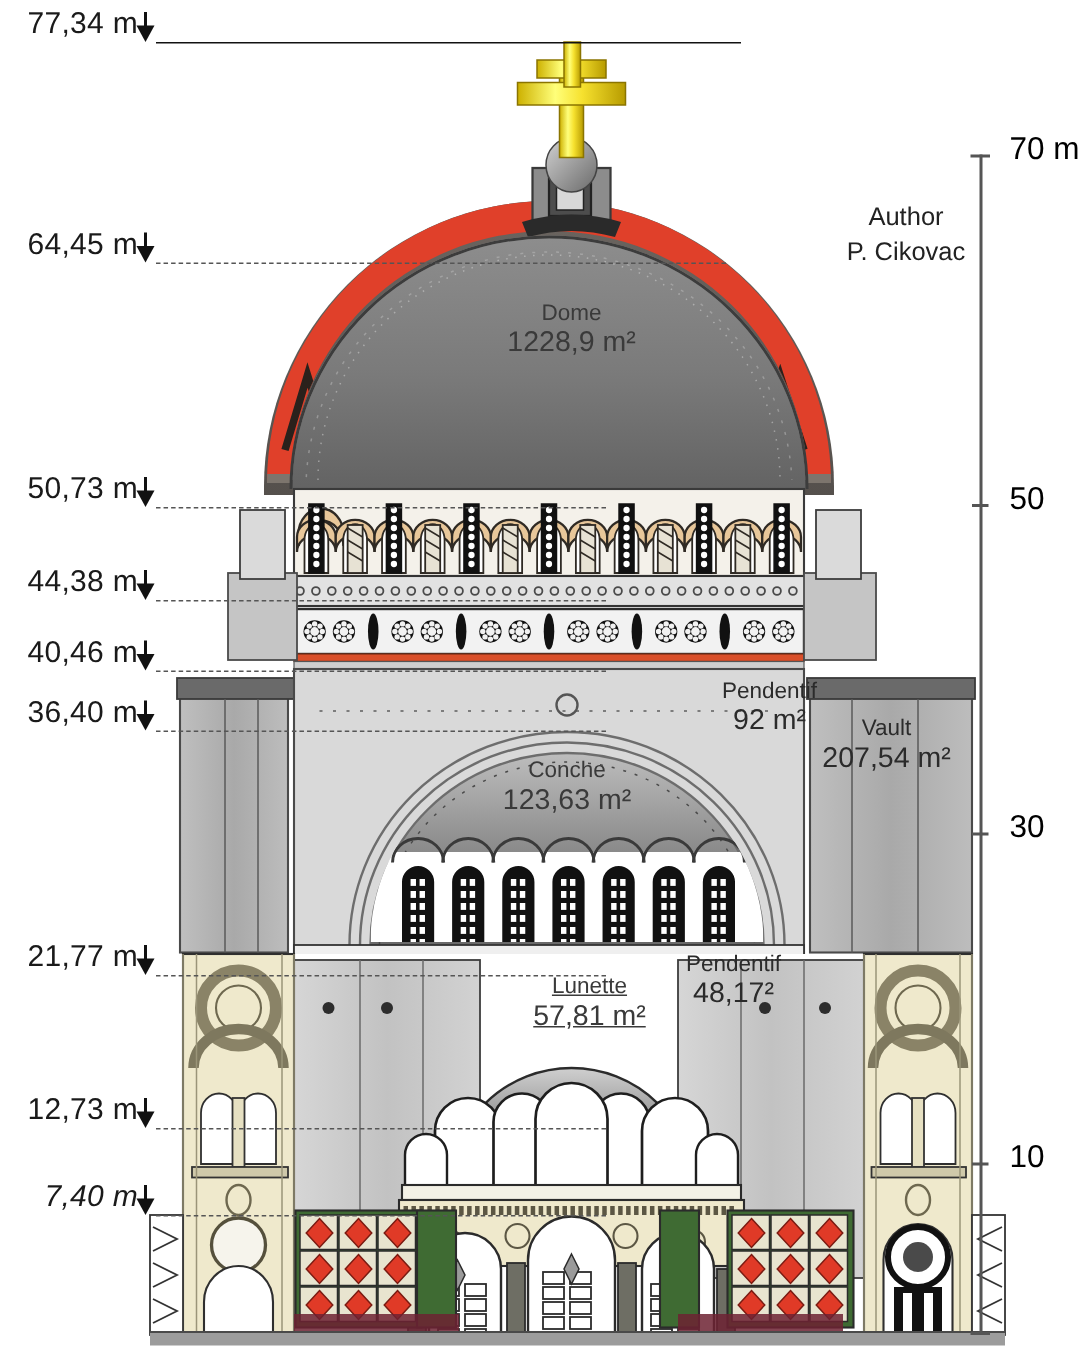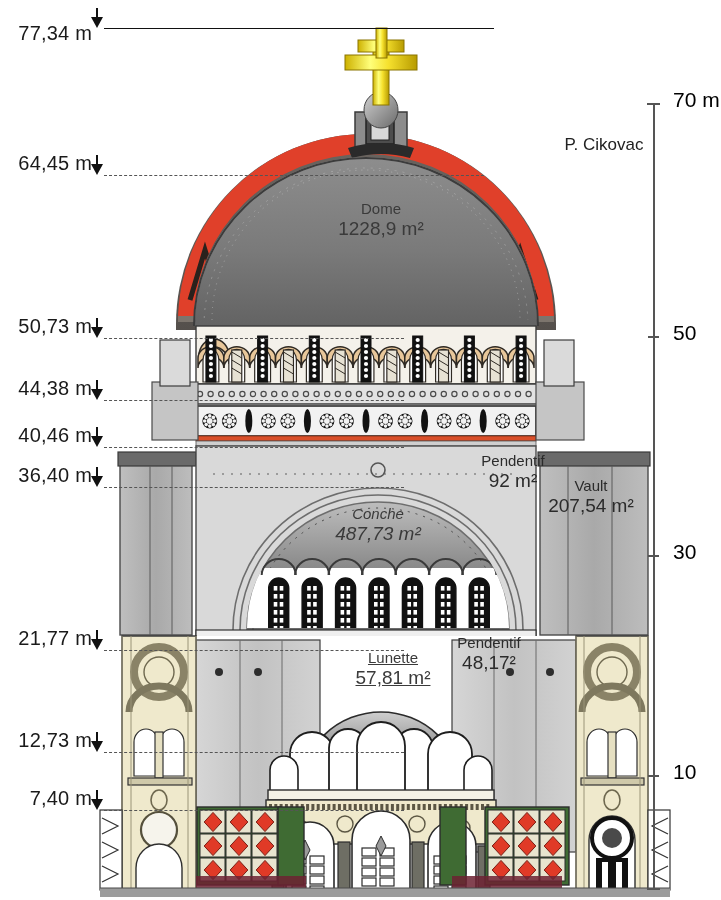--- a/index.html
+++ b/index.html
@@ -792,21 +792,21 @@
 
     <g>
       <rect x="196" y="876" width="110" height="12" fill="#6d2233" opacity="0.85"></rect>
       <rect x="452" y="876" width="110" height="12" fill="#6d2233" opacity="0.85"></rect>
       <rect x="100" y="888" width="570" height="9" fill="#9c9c9c"></rect>
       <line x1="100" y1="888" x2="670" y2="888" stroke="#4a4a4a" stroke-width="1.2"></line>
     </g>
   </svg>
 
   <div id="levelLayer">
-      <div class="lvl-label" style="right: 629px; top: 5px; margin-top: 17px;">77,34 m</div>
+      <div class="lvl-label" style="right: 629px; top: 5px;">77,34 m</div>
       <div class="lvl-stem" style="left: 96px; top: 8px; height: 12px;"></div>
       <div class="lvl-arrow" style="left: 91px; top: 17px;"></div>
       <div class="lead solid" style="left: 104px; top: 28px; width: 390px;"></div>
       <div class="lvl-label" style="right: 629px; top: 152px;">64,45 m</div>
       <div class="lvl-stem" style="left: 96px; top: 155px; height: 12px;"></div>
       <div class="lvl-arrow" style="left: 91px; top: 164px;"></div>
       <div class="lead" style="left: 104px; top: 175px; width: 380px;"></div>
       <div class="lvl-label" style="right: 629px; top: 315px;">50,73 m</div>
       <div class="lvl-stem" style="left: 96px; top: 318px; height: 12px;"></div>
       <div class="lvl-arrow" style="left: 91px; top: 327px;"></div>
@@ -824,59 +824,60 @@
       <div class="lvl-arrow" style="left: 91px; top: 476px;"></div>
       <div class="lead" style="left: 104px; top: 487px; width: 300px;"></div>
       <div class="lvl-label" style="right: 629px; top: 627px;">21,77 m</div>
       <div class="lvl-stem" style="left: 96px; top: 630px; height: 12px;"></div>
       <div class="lvl-arrow" style="left: 91px; top: 639px;"></div>
       <div class="lead" style="left: 104px; top: 650px; width: 300px;"></div>
       <div class="lvl-label" style="right: 629px; top: 729px;">12,73 m</div>
       <div class="lvl-stem" style="left: 96px; top: 732px; height: 12px;"></div>
       <div class="lvl-arrow" style="left: 91px; top: 741px;"></div>
       <div class="lead" style="left: 104px; top: 752px; width: 300px;"></div>
-      <div class="lvl-label" style="right: 629px; top: 787px;">7,40 m</div>
+      <div class="lvl-label" style="right: 629px; top: 787px; font-style: italic;">7,40 m</div>
       <div class="lvl-stem" style="left: 96px; top: 790px; height: 12px;"></div>
       <div class="lvl-arrow" style="left: 91px; top: 799px;"></div>
       <div class="lead" style="left: 104px; top: 810px; width: 300px;"></div>
     </div>
 
   <div id="axisLayer">
       <div class="ax-line" style="left: 653px; top: 103px; height: 785px;"></div>
       <div class="ax-cap" style="left: 647px; top: 103px;"></div>
       <div class="ax-cap" style="left: 647px; top: 888px;"></div>
       <div class="ax-num" style="left: 673px; top: 88px;">70 m</div>
       <div class="ax-tick" style="left: 648px; top: 336px;"></div>
       <div class="ax-num" style="left: 673px; top: 321px;">50</div>
       <div class="ax-tick" style="left: 648px; top: 555px;"></div>
       <div class="ax-num" style="left: 673px; top: 540px;">30</div>
       <div class="ax-tick" style="left: 648px; top: 775px;"></div>
       <div class="ax-num" style="left: 673px; top: 760px;">10</div>
     </div>
 
   <div class="author" style="left:545px;top:134px;width:118px;">
+    <div>Author</div>
     <div>P. Cikovac</div>
   </div>
 
   <div id="areaLayer">
       <div class="bldg-lab lt-txt" style="left: 296px; top: 200px; width: 170px;">
         <span class="l1">Dome</span>
         <span class="l2">1228,9 m²</span>
       </div>
       <div class="bldg-lab dark-txt" style="left: 428px; top: 452px; width: 170px;">
         <span class="l1">Pendentif</span>
         <span class="l2">92 m²</span>
       </div>
       <div class="bldg-lab dark-txt" style="left: 506px; top: 477px; width: 170px;">
         <span class="l1">Vault</span>
         <span class="l2">207,54 m²</span>
       </div>
-      <div class="bldg-lab lt-txt" style="left: 293px; top: 505px; width: 170px; font-style: italic;">
+      <div class="bldg-lab lt-txt" style="left: 293px; top: 505px; width: 170px;">
         <span class="l1">Conche</span>
-        <span class="l2">487,73 m²</span>
+        <span class="l2">123,63 m²</span>
       </div>
       <div class="bldg-lab lt-txt" style="left: 308px; top: 649px; width: 170px; text-decoration: underline;">
         <span class="l1">Lunette</span>
         <span class="l2">57,81 m²</span>
       </div>
       <div class="bldg-lab dark-txt" style="left: 404px; top: 634px; width: 170px;">
         <span class="l1">Pendentif</span>
         <span class="l2">48,17²</span>
       </div>
     </div>

